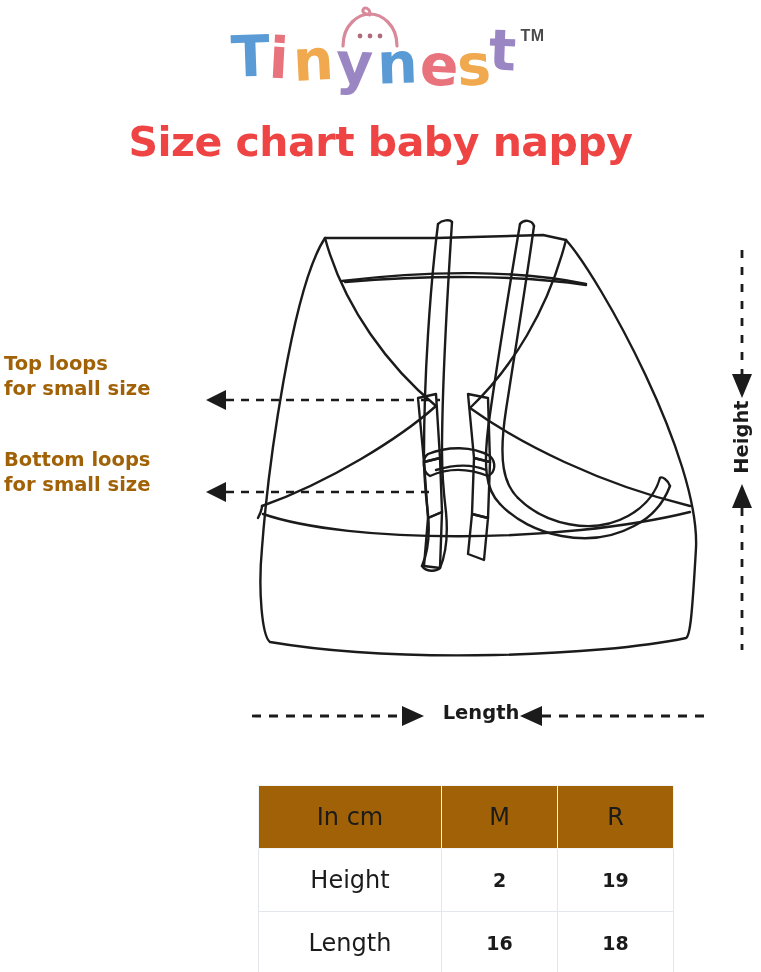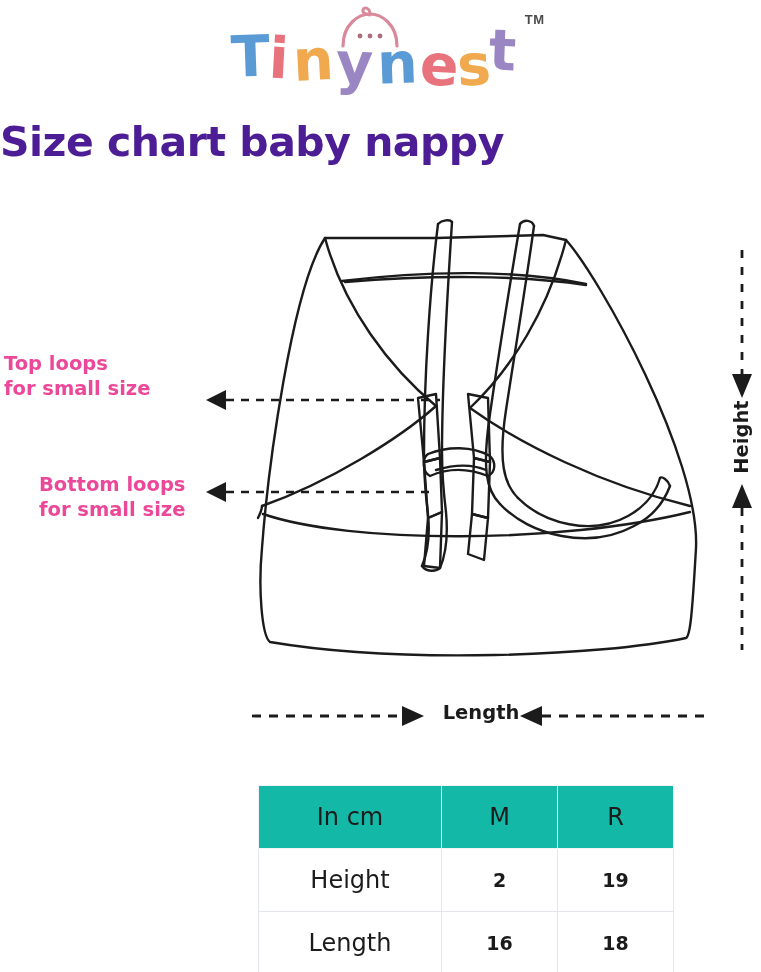--- a/index.html
+++ b/index.html
@@ -39,71 +39,71 @@
     position: absolute;
     font-family: "DejaVu Sans", sans-serif;
     font-weight: bold;
     font-size: 57px;
     line-height: 1;
     letter-spacing: -1px;
   }
   #logo-tm {
     position: absolute;
     right: -14px;
-    top: 6px;
+    top: 21px;
     font-family: "Liberation Sans", sans-serif;
-    font-size: 13px;
+    font-size: 16px;
     font-weight: bold;
     color: #4a4a4a;
     letter-spacing: 0.5px;
   }
   #baby-face {
     position: absolute;
     left: 108px;
     top: 0px;
     width: 62px;
     height: 42px;
   }
 
   
   #page-title {
     position: absolute;
     left: 0;
     top: 118px;
     width: 761px;
-    text-align: left;
+    text-align: center;
     font-family: "DejaVu Sans", sans-serif;
     font-weight: bold;
     font-size: 41px;
-    color: #4c1d95;
+    color: #ef4444;
     letter-spacing: -0.5px;
   }
 
   
   #diagram {
     position: absolute;
     left: 0;
     top: 218px;
     width: 761px;
     height: 470px;
   }
 
   
   .callout {
     position: absolute;
     font-family: "DejaVu Sans", sans-serif;
     font-weight: bold;
     font-size: 19.5px;
     line-height: 1.28;
-    color: #ec4899;
+    color: #a16207;
     text-align: left;
     white-space: pre-line;
   }
   #callout-top { left: 4px; top: 352px; }
-  #callout-bottom { left: 4px; top: 473px; margin-left: 35px; }
+  #callout-bottom { left: 4px; top: 448px; }
 
   
   #length-bar {
     position: absolute;
     left: 250px;
     top: 700px;
     width: 462px;
     height: 36px;
   }
   #length-label {
@@ -150,21 +150,21 @@
     table-layout: fixed;
   }
   #size-table th, #size-table td {
     border: 1px solid #e3e6ea;
     height: 60px;
     text-align: center;
     vertical-align: middle;
     background: #ffffff;
   }
   #size-table thead th {
-    background: #14b8a6;
+    background: #a16207;
     border-color: #f2f5f8;
     font-family: "DejaVu Sans", sans-serif;
     font-weight: normal;
     font-size: 24px;
     color: #1b1b1b;
   }
   #size-table tbody td.rowlabel {
     font-family: "DejaVu Sans", sans-serif;
     font-weight: normal;
     font-size: 24px;

